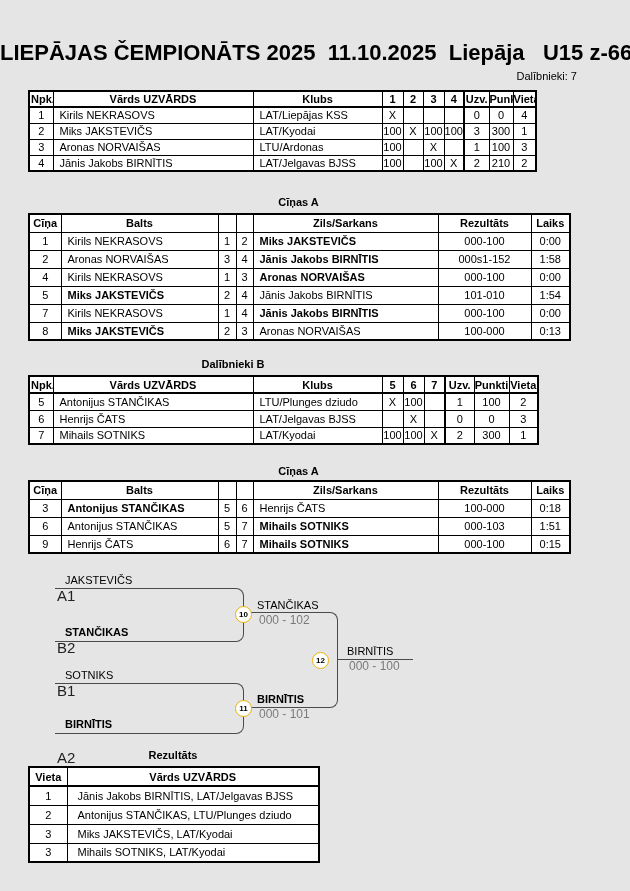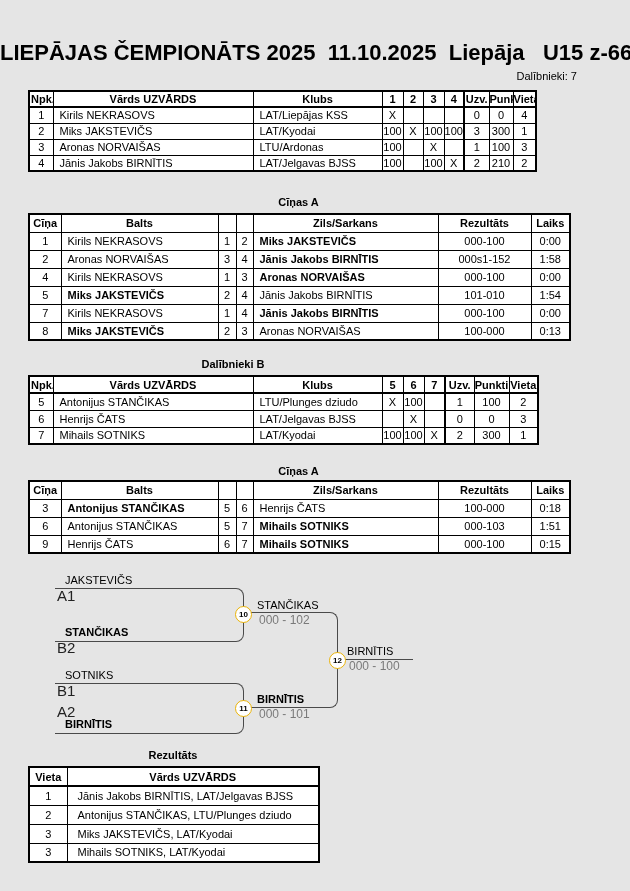--- a/index.html
+++ b/index.html
@@ -320,31 +320,31 @@
     <div class="seg seg11" style="left:216px;top:660px;width:94px;height:47px;"></div>
     <div class="hline" style="left:310px;top:659px;width:76px;"></div>
 
     <div class="bname" style="left:38px;top:574px;">JAKSTEVIČS</div>
     <div class="bseed" style="left:30px;top:590px;">A1</div>
     <div class="bname b" style="left:38px;top:626px;">STANČIKAS</div>
     <div class="bseed" style="left:30px;top:642px;">B2</div>
     <div class="bname" style="left:38px;top:669px;">SOTNIKS</div>
     <div class="bseed" style="left:30px;top:685px;">B1</div>
     <div class="bname b" style="left:38px;top:718px;">BIRNĪTIS</div>
-    <div class="bseed" style="left:30px;top:706px;">A2</div>
+    <div class="bseed" style="left:30px;top:752px;">A2</div>
 
     <div class="bnode" style="left:208px;top:606px;">10</div>
     <div class="bname" style="left:230px;top:599px;">STANČIKAS</div>
     <div class="bscore" style="left:232px;top:616px;">000 - 102</div>
 
     <div class="bnode" style="left:208px;top:700px;">11</div>
     <div class="bname b" style="left:230px;top:693px;">BIRNĪTIS</div>
     <div class="bscore" style="left:232px;top:710px;text-align:center;">000 - 101</div>
 
-    <div class="bnode" style="left:302px;top:652px;">12</div>
+    <div class="bnode" style="left:285px;top:652px;">12</div>
     <div class="bname" style="left:320px;top:645px;">BIRNĪTIS</div>
     <div class="bscore" style="left:322px;top:662px;">000 - 100</div>
   </div>
 
   <div class="abs secTitle" style="left:28px;top:749px;width:290px;">Rezultāts</div>
 
   <table class="tbl tr2" style="left:28px;top:766px;width:290px;">
     <colgroup>
         <col style="width:38px">
         <col style="width:252px">

